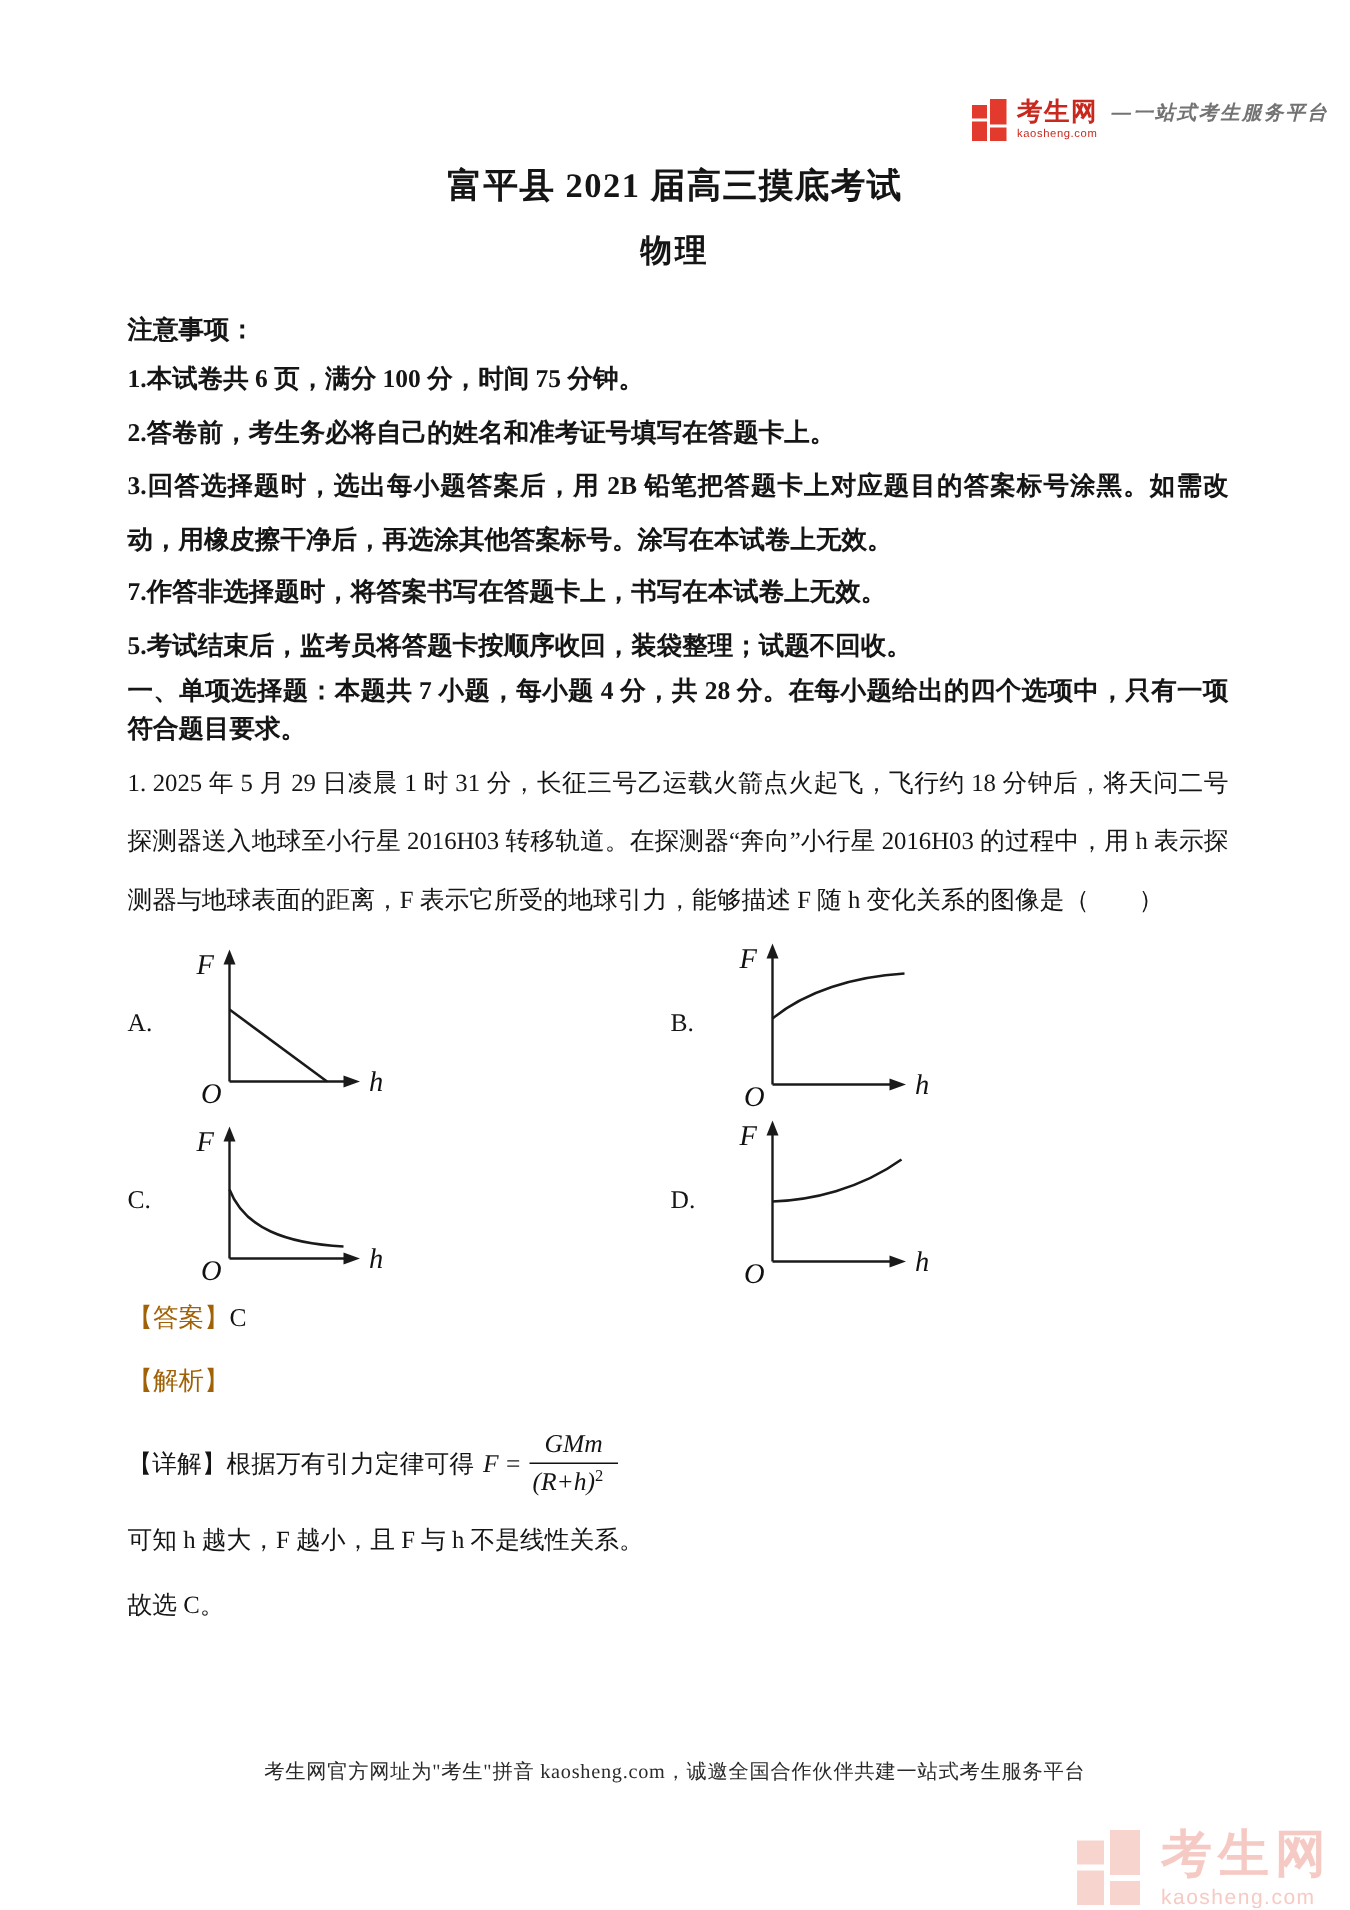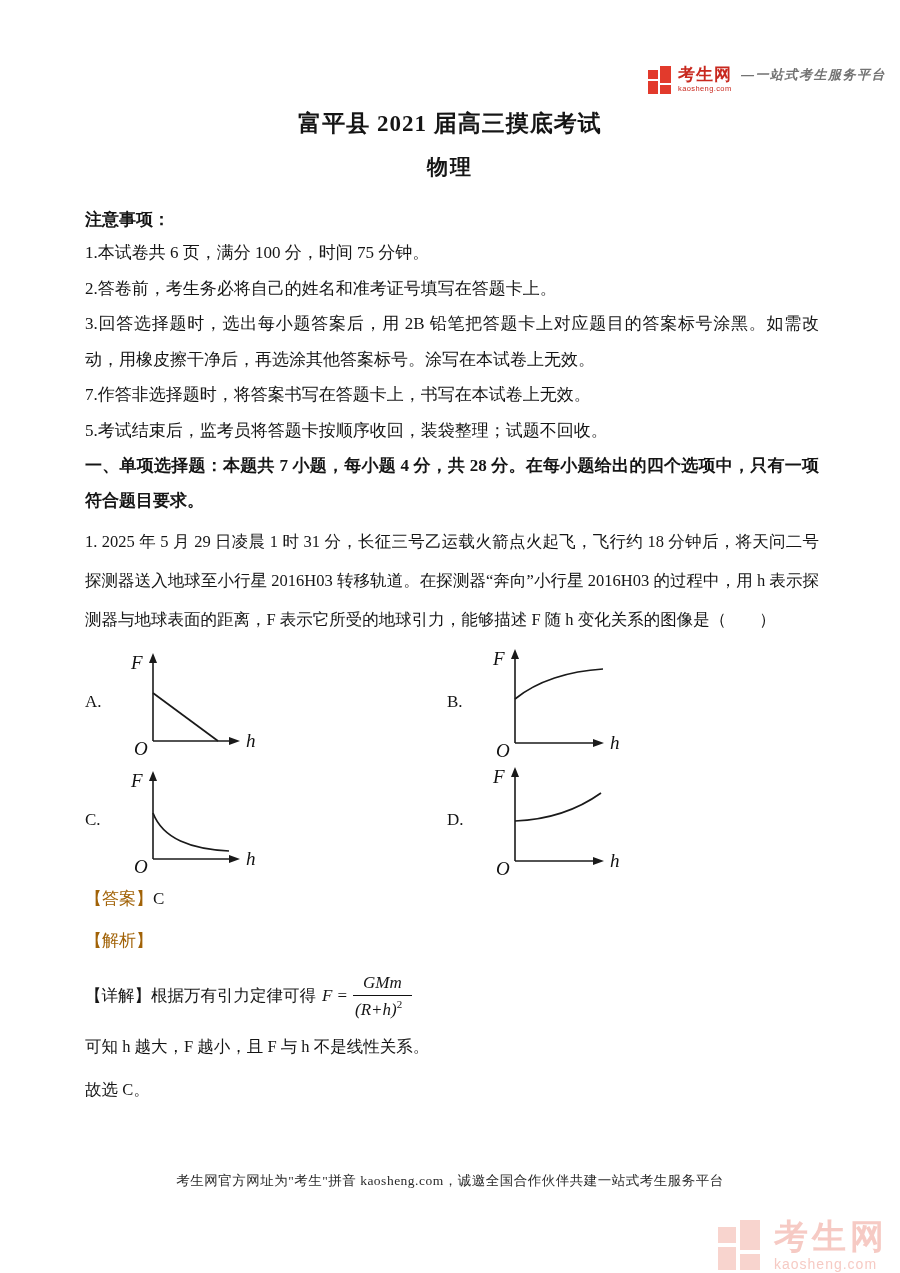--- a/index.html
+++ b/index.html
@@ -23,22 +23,22 @@
   .brand-domain{color:#c8281e;font-size:7.5px;margin-top:2px;letter-spacing:0.4px;font-family:"Liberation Sans","DejaVu Sans",sans-serif;}
   .brand-tagline{color:#737373;font-size:13px;font-weight:bold;font-style:italic;margin-left:9px;letter-spacing:1.5px;font-family:"Liberation Sans","DejaVu Sans",sans-serif;}
 
   
   .doc-title{margin:108px 0 0 0;text-align:center;font-size:23px;font-weight:bold;letter-spacing:1px;}
   .doc-subtitle{margin:14px 0 0 0;text-align:center;font-size:21px;font-weight:bold;letter-spacing:2px;}
 
   
   .content{margin:24px 81px 0 85px;width:734px;}
   .notice-heading{font-size:17px;font-weight:bold;line-height:30px;margin:0;}
-  .notice-item{font-size:17px;font-weight:normal;line-height:35.5px;margin:0;text-align:justify;}
-  .section-heading{font-size:17px;font-weight:bold;line-height:35px;margin:0;text-align:justify;}
+  .notice-item{font-size:17px;font-weight:bold;line-height:35.5px;margin:0;text-align:justify;}
+  .section-heading{font-size:17px;font-weight:bold;line-height:25px;margin:0;text-align:justify;}
   .q-para{font-size:16.5px;font-weight:normal;line-height:39px;margin:4px 0 0 0;text-align:justify;}
 
   
   .options-grid{margin:6px 0 0 0;display:grid;grid-template-columns:362px 372px;row-gap:4px;}
   .option{display:flex;align-items:center;}
   .opt-label{font-size:17px;width:30px;flex:0 0 auto;}
   .graph-svg{display:block;}
   .axis{stroke:#1a1a1a;stroke-width:1.6;fill:none;}
   .curve{stroke:#1a1a1a;stroke-width:1.7;fill:none;}
   .arrow{fill:#1a1a1a;}

